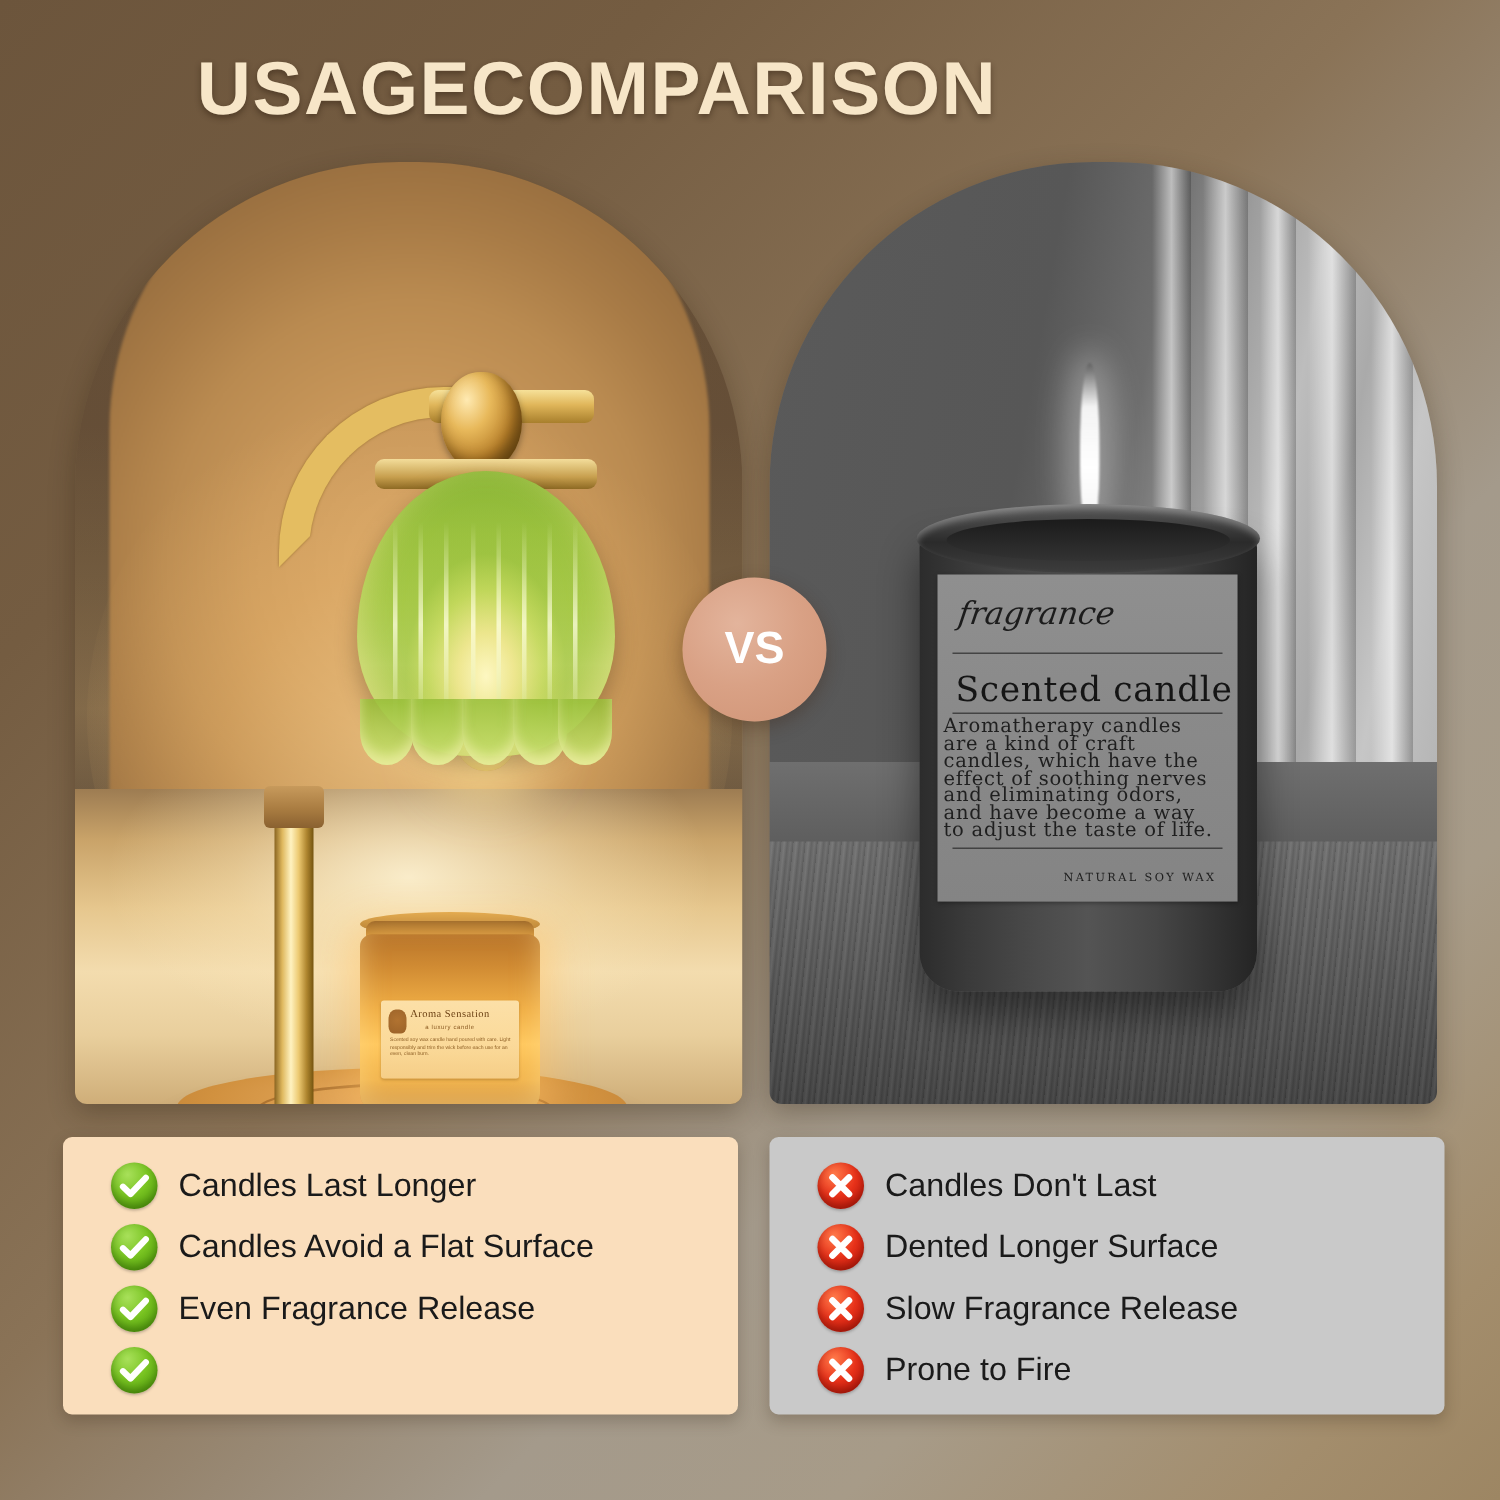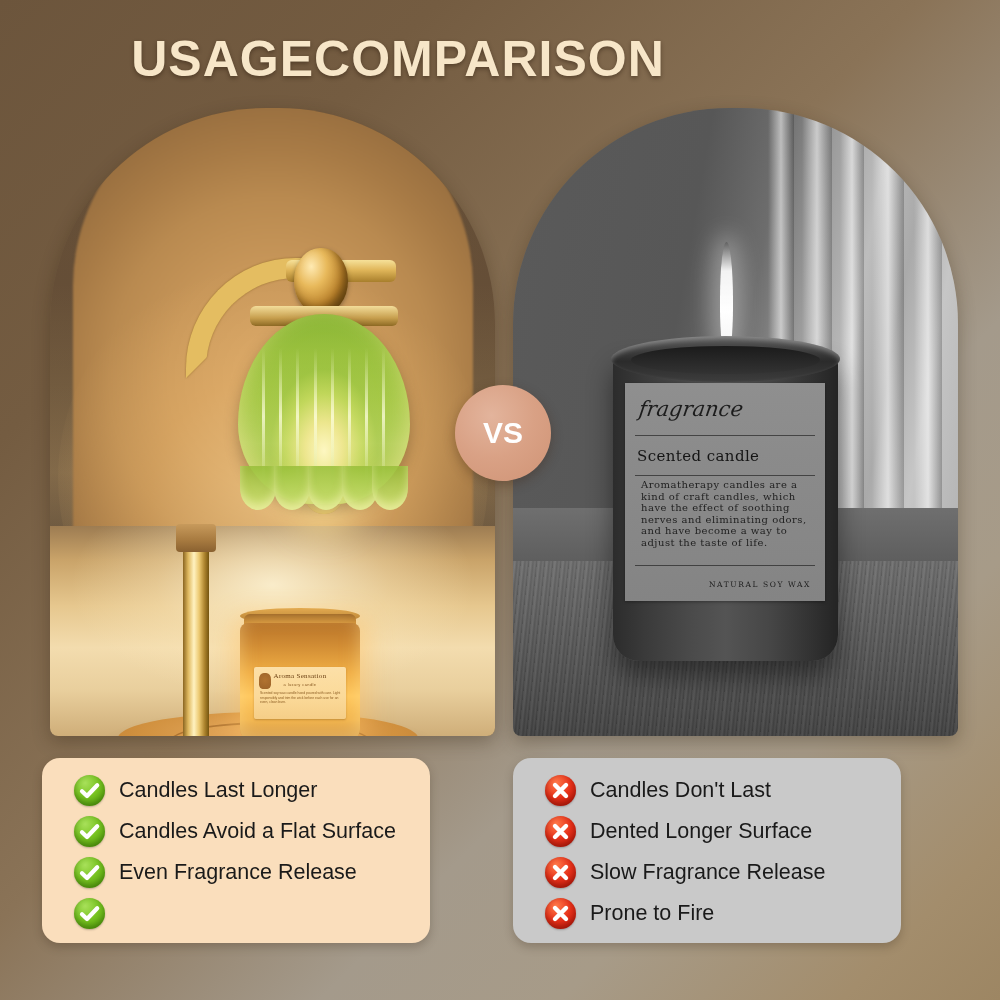--- a/index.html
+++ b/index.html
@@ -181,34 +181,34 @@
     box-shadow:0 0 22px 9px rgba(255,255,255,.35);
   }
   .label2{
     position:absolute;left:112px;top:275px;width:200px;height:218px;
     background:linear-gradient(180deg,#8f8f8f 0%,#8a8a8a 40%,#848484 100%);
     box-shadow:0 1px 3px rgba(0,0,0,.35);
     overflow:hidden;
   }
   .lb-script{position:absolute;left:14px;top:14px;font-family:"DejaVu Serif",serif;font-style:italic;font-size:21px;color:#1c1c1c;transform:skewX(-8deg);}
   .lb-line{position:absolute;left:10px;right:10px;height:1px;background:rgba(25,25,25,.62);}
-  .lb-h{position:absolute;left:12px;top:64px;font-family:"DejaVu Serif",serif;font-size:15px;color:#151515;letter-spacing:.4px;}
-  .lb-body{position:absolute;left:16px;right:12px;top:96px;font-family:"DejaVu Serif",serif;font-size:10px;line-height:11.5px;color:#1f1f1f;letter-spacing:.5px;}
+  .lb-h{position:absolute;left:12px;top:64px;font-family:"DejaVu Serif",serif;font-size:23px;color:#151515;letter-spacing:.4px;}
+  .lb-body{position:absolute;left:4px;right:12px;top:96px;font-family:"DejaVu Serif",serif;font-size:13px;line-height:11.5px;color:#1f1f1f;letter-spacing:.5px;}
   .lb-foot{position:absolute;right:14px;bottom:12px;font-family:"DejaVu Serif",serif;font-size:7.5px;letter-spacing:1.6px;color:#1d1d1d;}
   
   .vs{
     position:absolute;left:455px;top:385px;width:96px;height:96px;border-radius:50%;
     background:radial-gradient(circle at 38% 32%,#e3b49c 0%,#d9a185 48%,#cf9375 100%);
     box-shadow:0 4px 12px rgba(60,35,18,.35);
     display:flex;align-items:center;justify-content:center;
     color:#ffffff;font-size:30px;font-weight:bold;letter-spacing:0px;
   }
   
   .flist{
-    position:absolute;top:758px;width:388px;height:185px;border-radius:18px;
+    position:absolute;top:758px;width:450px;height:185px;border-radius:6px;
     box-shadow:0 4px 10px rgba(50,35,18,.25);
   }
   .flist.good{left:42px;background:#fadebc;}
   .flist.bad{left:513px;background:#c9c9c9;}
   .frow{position:absolute;left:32px;display:flex;align-items:center;height:32px;}
   .ficon{width:31px;height:31px;border-radius:50%;flex:0 0 31px;position:relative;margin-right:14px;}
   .ficon.ok{background:radial-gradient(circle at 36% 26%,#a8e05a 0%,#79c422 46%,#4f9c08 100%);box-shadow:inset 0 -3px 6px rgba(30,70,0,.45),0 1px 2px rgba(0,0,0,.25);}
   .ficon.no{background:radial-gradient(circle at 36% 26%,#ff7a4a 0%,#e8321a 48%,#b81208 100%);box-shadow:inset 0 -3px 6px rgba(90,10,0,.45),0 1px 2px rgba(0,0,0,.25);}
   .ficon svg{position:absolute;left:0;top:0;}
   .flabel{font-size:21.5px;color:#1a1a1a;white-space:nowrap;font-family:"Liberation Sans",sans-serif;}

